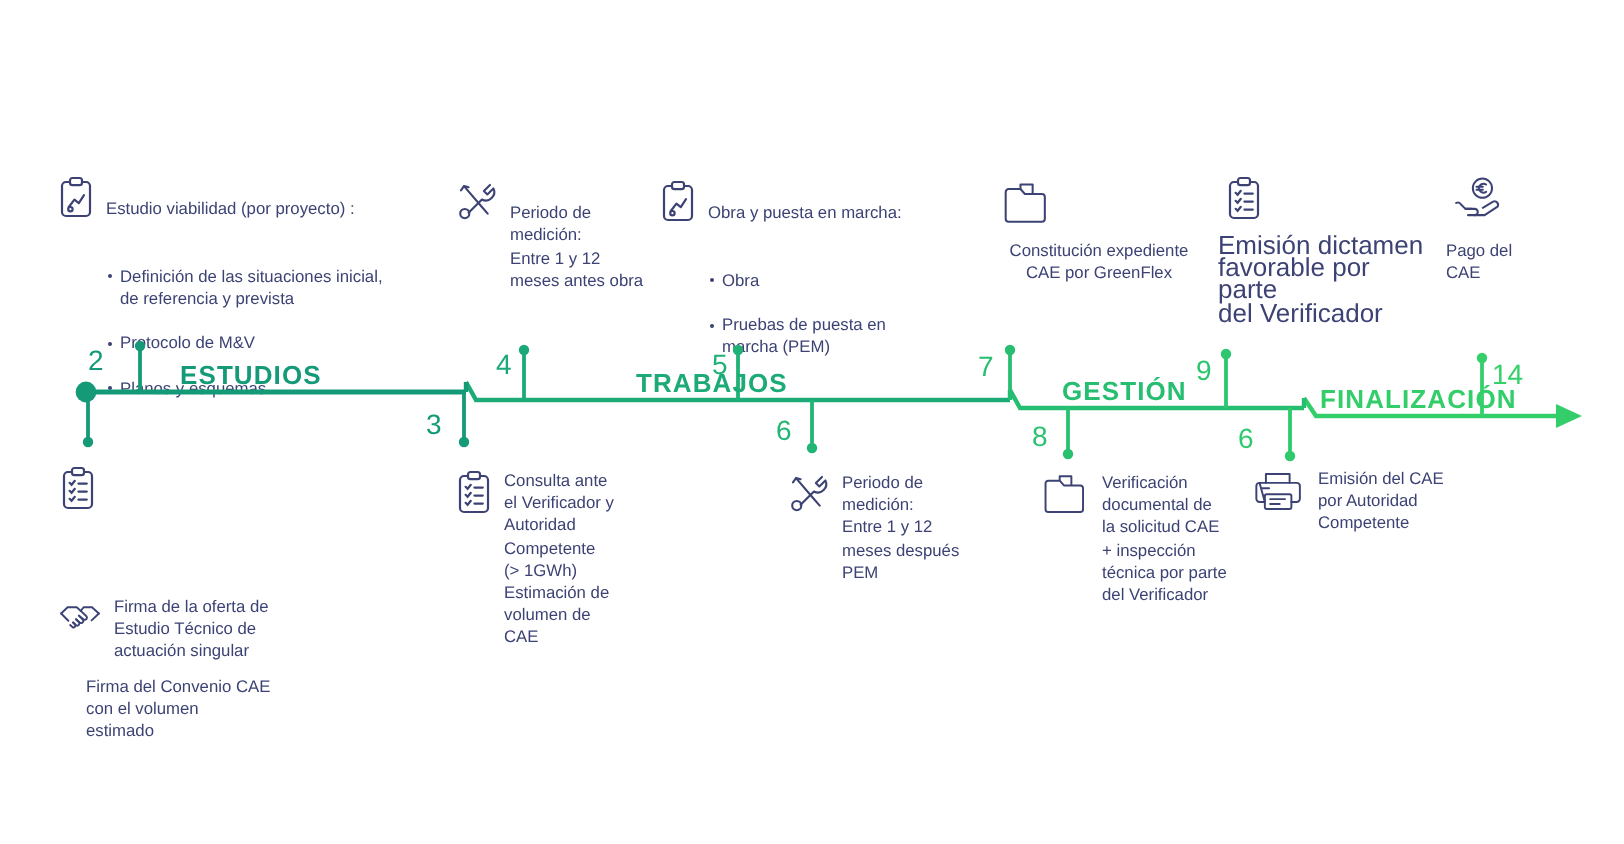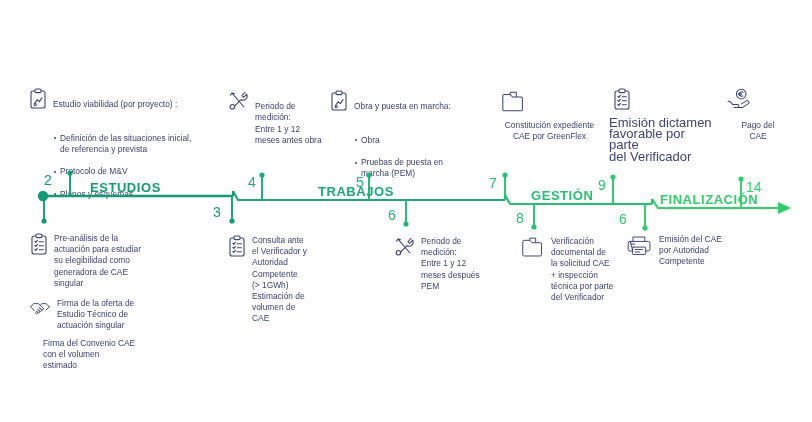--- a/index.html
+++ b/index.html
@@ -125,21 +125,21 @@
         <path d="M4.8 8.4 L5.8 9.4 L7.4 7.4 M9.2 8.8 L13.4 8.8"></path>
         <path d="M4.8 12.4 L5.8 13.4 L7.4 11.4 M9.2 12.8 L13.4 12.8"></path>
         <path d="M4.8 16.4 L5.8 17.4 L7.4 15.4 M9.2 16.8 L13.4 16.8"></path>
       </svg>
     </span>
     <div class="txt" style="color:#3c4374;font-size:13px;line-height:11.2px;white-space:pre-line;">Emisión dictamen
 favorable por parte
 del Verificador</div>
   </div>
 
-  <div style="position:absolute;left:723px;top:88px;width:70px;text-align:center;">
+  <div style="position:absolute;left:723px;top:88px;width:70px;text-align:left;">
     <span class="icon" style="display:block;margin:0 0 8px 3px;">
       <svg width="26" height="24" viewBox="0 0 28 26" fill="none" stroke="#3c4374" stroke-width="1.1" stroke-linecap="round" stroke-linejoin="round">
         <circle cx="16.4" cy="6.6" r="5.2"></circle>
         <path d="M18.4 4.6 A2.6 2.6 0 0 0 14.4 6.6 A2.6 2.6 0 0 0 18.4 8.6 M13.2 5.8 L16.6 5.8 M13.2 7.4 L16.6 7.4"></path>
         <path d="M2.2 14.6 A2 2 0 0 1 4.8 15.4 L7.2 17.8 L12.2 17.8 A1.7 1.7 0 0 1 12.2 21.2 L8.6 21.2"></path>
         <path d="M7.2 17.8 L10.4 17.8 M12.2 21.2 L17.6 21.2 L24.6 16.6 A1.9 1.9 0 0 0 22.2 13.9 L16.6 17.2"></path>
       </svg>
     </span>
     <div class="txt" style="color:#3c4374;font-size:8.4px;line-height:11.2px;white-space:pre-line;">Pago del
 CAE</div>
@@ -213,25 +213,20 @@
   <div class="item" style="left:30px;top:233px;width:160px;">
     <span class="icon">
       <svg width="18" height="23" viewBox="0 0 18 23" fill="none" stroke="#3c4374" stroke-width="1.1" stroke-linecap="round">
         <rect x="2" y="3" width="14" height="18" rx="2"></rect>
         <rect x="6" y="1" width="6" height="3.6" rx="1.2" fill="#fff"></rect>
         <path d="M4.8 8.4 L5.8 9.4 L7.4 7.4 M9.2 8.8 L13.4 8.8"></path>
         <path d="M4.8 12.4 L5.8 13.4 L7.4 11.4 M9.2 12.8 L13.4 12.8"></path>
         <path d="M4.8 16.4 L5.8 17.4 L7.4 15.4 M9.2 16.8 L13.4 16.8"></path>
       </svg>
     </span>
-    <div class="txt">Pre-análisis de la
-actuación para estudiar
-su elegibilidad como
-generadora de CAE
-singular</div>
   </div>
 
   <div class="item" style="left:29px;top:298px;width:165px;">
     <span class="icon">
       <svg width="22" height="20" viewBox="0 0 24 22" fill="none" stroke="#3c4374" stroke-width="1.05" stroke-linecap="round" stroke-linejoin="round">
         <path d="M1.6 9.6 L5.2 6.2 L10.2 6.2 L12.4 8.2"></path>
         <path d="M12.4 8.2 L15.4 11 A1.2 1.2 0 0 1 13.8 12.8 L11.4 10.8"></path>
         <path d="M11.4 10.8 L13.4 12.8 A1.2 1.2 0 0 1 11.8 14.6 L9.8 12.8"></path>
         <path d="M9.8 12.8 L11.4 14.4 A1.15 1.15 0 0 1 9.9 16.1 L8.2 14.6"></path>
         <path d="M8.2 14.6 L9.3 15.7 A1.05 1.05 0 0 1 8 17.2 L6.6 16"></path>

